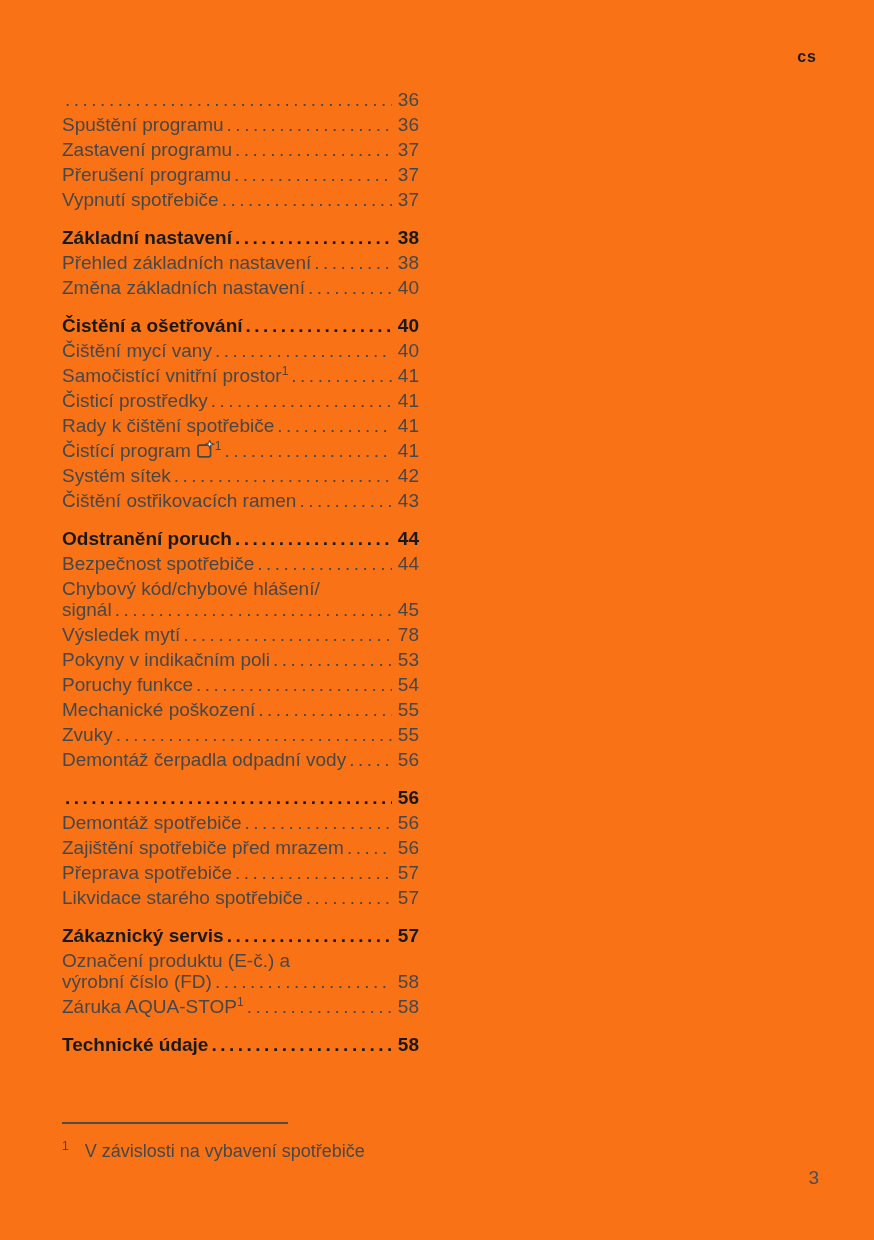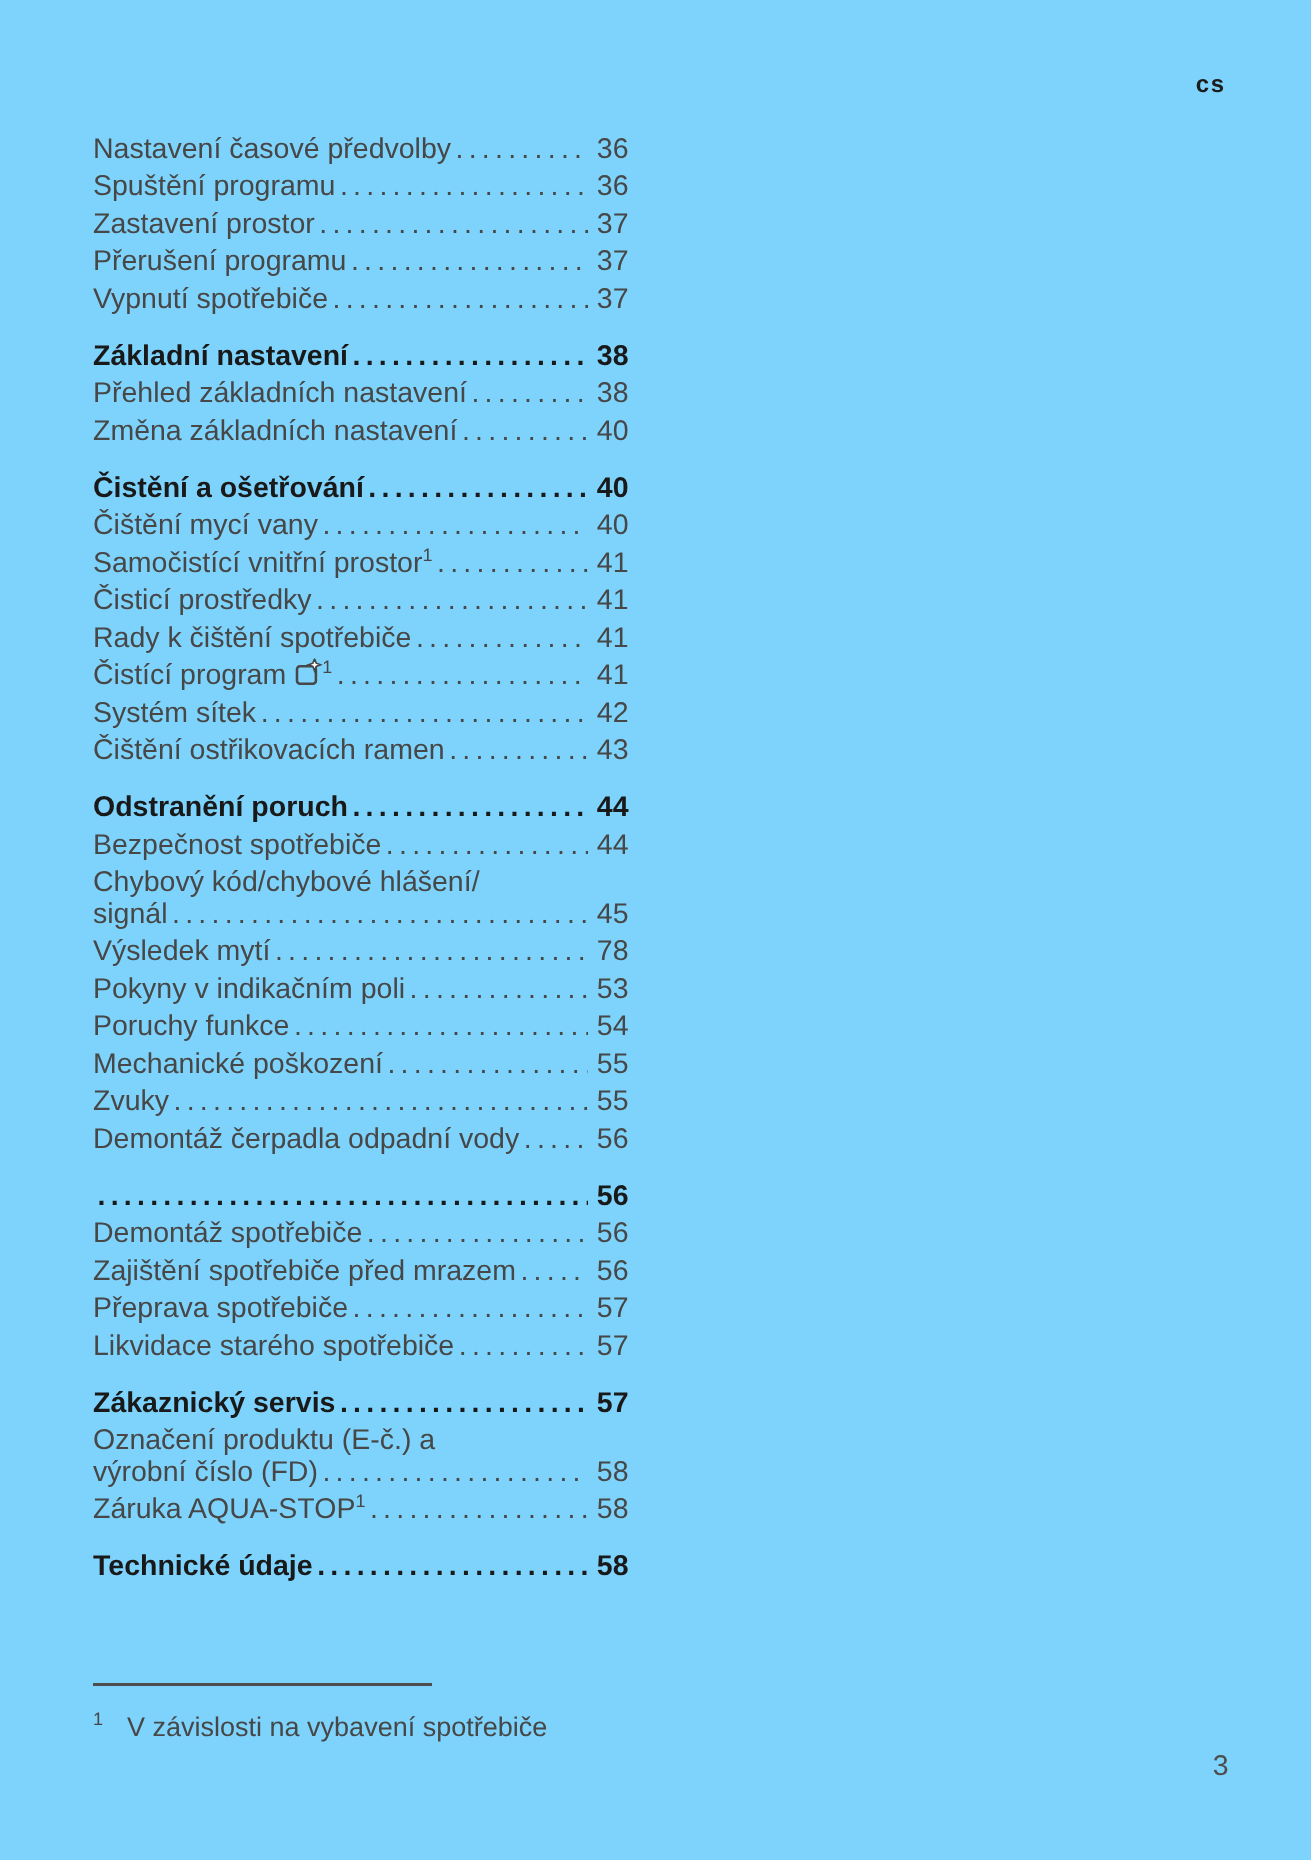--- a/index.html
+++ b/index.html
@@ -4,21 +4,21 @@
 <style>
   html, body {
     margin: 0;
     padding: 0;
     background: #ffffff;
   }
   .page {
     position: relative;
     width: 874px;
     height: 1240px;
-    background: #7dd3fc;
+    background: #f97316;
     font-family: "Liberation Sans", "DejaVu Sans", sans-serif;
     color: #474747;
     overflow: hidden;
   }
   .lang-marker {
     position: absolute;
     top: 48px;
     right: 57px;
     font-size: 16px;
     font-weight: bold;
@@ -109,31 +109,30 @@
 </style>
 </head>
 <body>
 
 <div class="page">
   <div class="lang-marker">cs</div>
 
   <div class="toc">
       <div class="toc-section">
         <div class="toc-row">
-          <span class="lbl">Nastavení časové předvolby</span>
           <span class="leader"></span>
           <span class="pg">36</span>
         </div>
         <div class="toc-row">
           <span class="lbl">Spuštění programu</span>
           <span class="leader"></span>
           <span class="pg">36</span>
         </div>
         <div class="toc-row">
-          <span class="lbl">Zastavení prostor</span>
+          <span class="lbl">Zastavení programu</span>
           <span class="leader"></span>
           <span class="pg">37</span>
         </div>
         <div class="toc-row">
           <span class="lbl">Přerušení programu</span>
           <span class="leader"></span>
           <span class="pg">37</span>
         </div>
         <div class="toc-row">
           <span class="lbl">Vypnutí spotřebiče</span>

